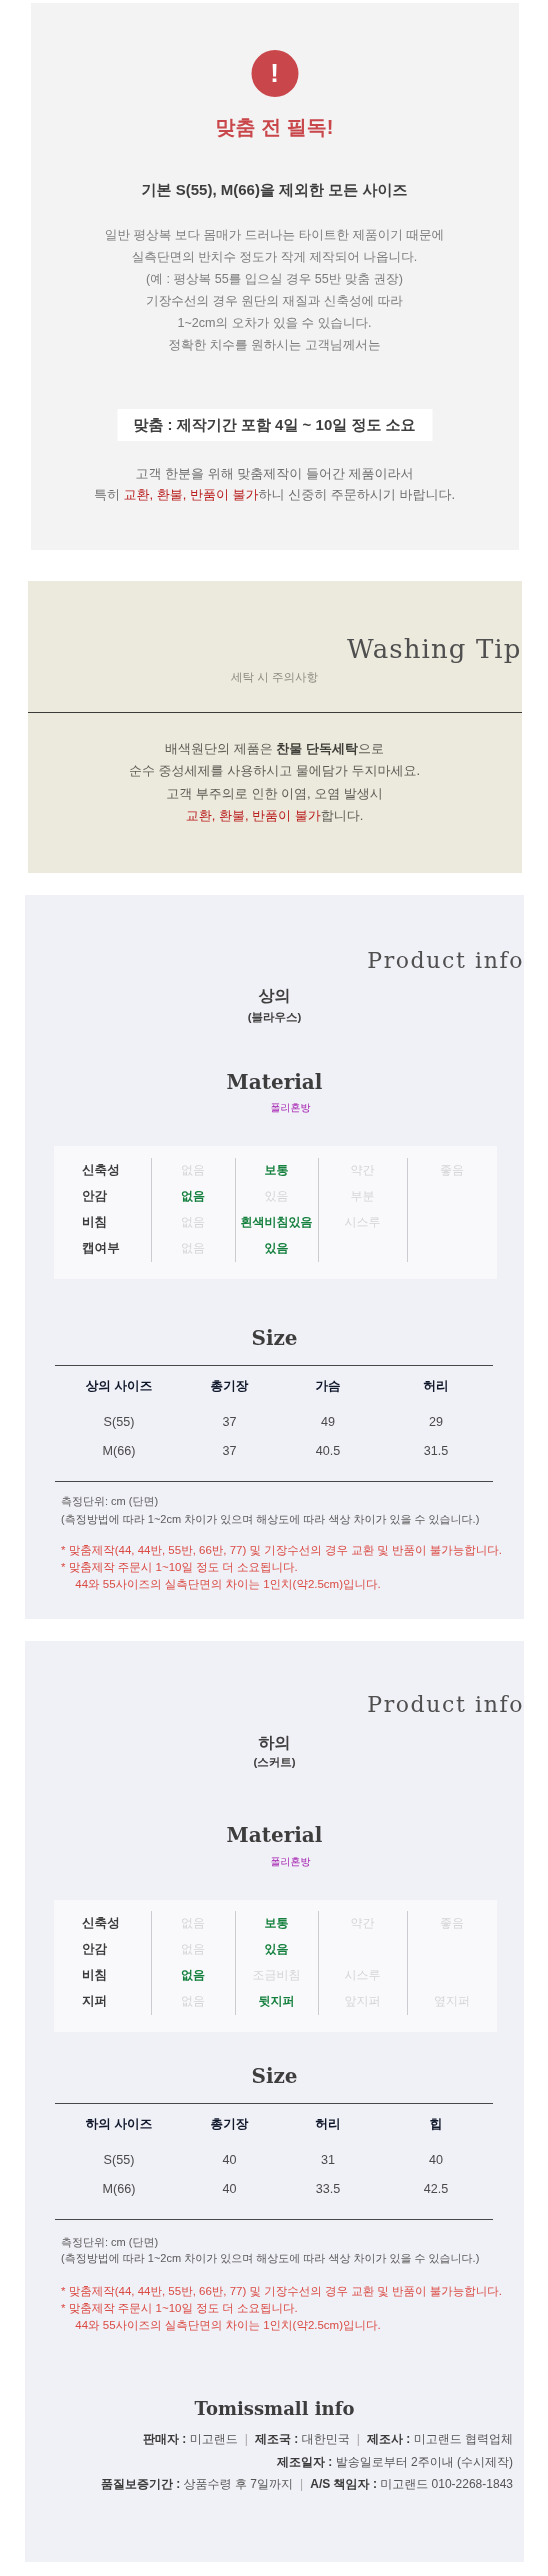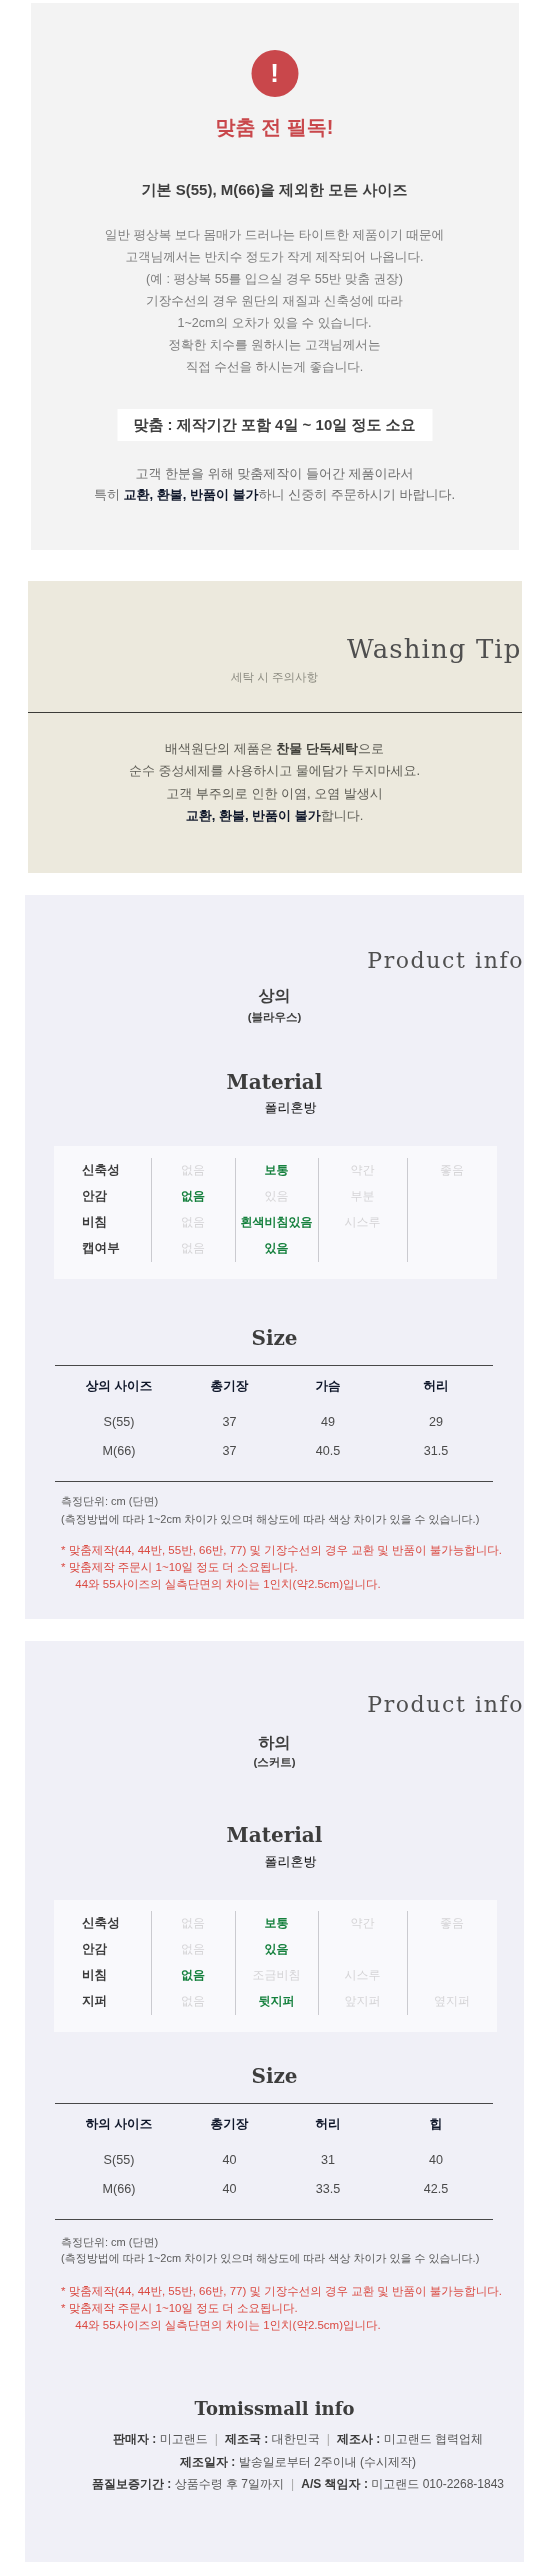--- a/index.html
+++ b/index.html
@@ -24,37 +24,37 @@
   }
   .notice-title  { top:112px; font-size:20px; line-height:25px; font-weight:bold; color:#c9474b; }
   .notice-heading{ top:178px; font-size:15px; line-height:18.7px; font-weight:bold; color:#3e3e3e; }
   .notice-body   { top:221px; font-size:12.6px; line-height:22px; color:#7c7c7c; }
   .notice-box {
     position:absolute; top:406px; left:50%; transform:translateX(-50%);
     width:315px; height:32px; background:#ffffff;
     font-size:15px; font-weight:bold; line-height:32px; color:#3e3e3e; text-align:center; white-space:nowrap;
   }
   .notice-footer { top:460px; font-size:13px; line-height:21px; color:#6e6e6e; }
-  .red-strong { color:#0f172a; font-weight:bold; }
+  .red-strong { color:#b91c1c; font-weight:normal; }
 
   
   .washing-title    { top:52px;  font-size:26px; line-height:32px; letter-spacing:1.1px; }
   .washing-subtitle { top:88px; font-size:11.5px; line-height:16.5px; color:#8d8c82; }
   .washing-divider  { position:absolute; top:131px; left:0; right:0; height:1.1px; background:#3b3b37; }
   .washing-body     { top:157px; font-size:13px; line-height:22.5px; color:#5d5c55; }
   .washing-body b   { color:#3e3e38; }
 
   
   .serif-light { font-family:"DejaVu Serif","Liberation Serif",serif; font-weight:normal; color:#4f4f4f;text-align:right; }
   .serif-bold  { font-family:"DejaVu Serif","Liberation Serif",serif; font-weight:bold;  color:#3d3d3d; }
   .pi-title    { font-size:22px; line-height:30px; letter-spacing:1.6px; }
   .pi-name     { font-size:16px; line-height:20px; font-weight:bold; color:#3e3e3e; }
   .pi-subname  { font-size:11.5px; line-height:14.3px; font-weight:bold; color:#3e3e3e; }
   .pi-subhead  { font-size:20px; line-height:20px; }
-  .pi-material { font-size:13px; line-height:15.4px; color:#000000;padding-left:32px; }
+  .pi-material { font-size:10px; line-height:15.4px; color:#a21caf;padding-left:32px; }
 
   .attr-card { position:absolute; left:28.5px; width:443px; background:#f9f9fc; }
   .attr-grid { position:absolute; left:0; display:grid; grid-template-columns:98px 84px 83px 89px 89px; }
   .attr-cell { height:26px; display:flex; align-items:center; justify-content:center; font-size:12px; color:#d5d4d6; }
   .attr-cell.lbl { justify-content:flex-start; padding-left:28.5px; box-sizing:border-box;
                    font-size:12.6px; font-weight:bold; color:#3b3b3b; }
   .attr-cell.bdr { border-right:0.5px solid #cbcbd0; }
   .attr-cell.selected { color:#15803d; font-weight:bold;text-align:center; }
   .attr-cell.dim { color:#d5d4d6; font-weight:normal; }
 
@@ -65,40 +65,39 @@
   .size-row.data { height:29px; }
   .size-cell { display:flex; align-items:center; justify-content:center; font-size:12.6px; color:#4a4a4a; }
   .size-row.hdr .size-cell { font-weight:bold; color:#0f172a; }
 
   .note { position:absolute; left:36px; right:18px; text-align:left; font-size:11px; line-height:14.3px; color:#5a5a5a; }
   .red-notes { position:absolute; left:36px; right:11px; text-align:left;
     font-size:11.5px; line-height:17px; color:#da4a42; }
   .red-notes .indent { padding-left:14.3px; }
 
   .tomiss-title { font-size:18px; line-height:24px; }
-  .seller-line { position:absolute; left:58px; right:11px; text-align:center;
+  .seller-line { position:absolute; left:58px; right:11px; text-align:right;
     font-size:12px; line-height:15.4px; color:#555555; white-space:nowrap; }
   .seller-line b { color:#3a3a3a; }
   .sep { color:#a9a9a9; padding:0 7.1px; }
 </style>
 </head>
 <body>
 
 <div class="sec" id="sec-notice">
   <div class="alert-circle">!</div>
   <div class="abs notice-title">맞춤 전 필독!</div>
   <div class="abs notice-heading">기본 S(55), M(66)을 제외한 모든 사이즈</div>
   <div class="abs notice-body">
     <div>일반 평상복 보다 몸매가 드러나는 타이트한 제품이기 때문에</div>
-    <div>고객님께서는 반치수 정도가 작게 제작되어 나옵니다.</div>
+    <div>실측단면의 반치수 정도가 작게 제작되어 나옵니다.</div>
     <div>(예 : 평상복 55를 입으실 경우 55반 맞춤 권장)</div>
     <div>기장수선의 경우 원단의 재질과 신축성에 따라</div>
     <div>1~2cm의 오차가 있을 수 있습니다.</div>
     <div>정확한 치수를 원하시는 고객님께서는</div>
-    <div>직접 수선을 하시는게 좋습니다.</div>
   </div>
   <div class="notice-box">맞춤 : 제작기간 포함 4일 ~ 10일 정도 소요</div>
   <div class="abs notice-footer">
     <div>고객 한분을 위해 맞춤제작이 들어간 제품이라서</div>
     <div><span>특히 </span><span class="red-strong">교환, 환불, 반품이 불가</span><span>하니 신중히 주문하시기 바랍니다.</span></div>
   </div>
 </div>
 
 <div class="sec" id="sec-washing">
   <div class="abs washing-title serif-light">Washing Tip</div>

